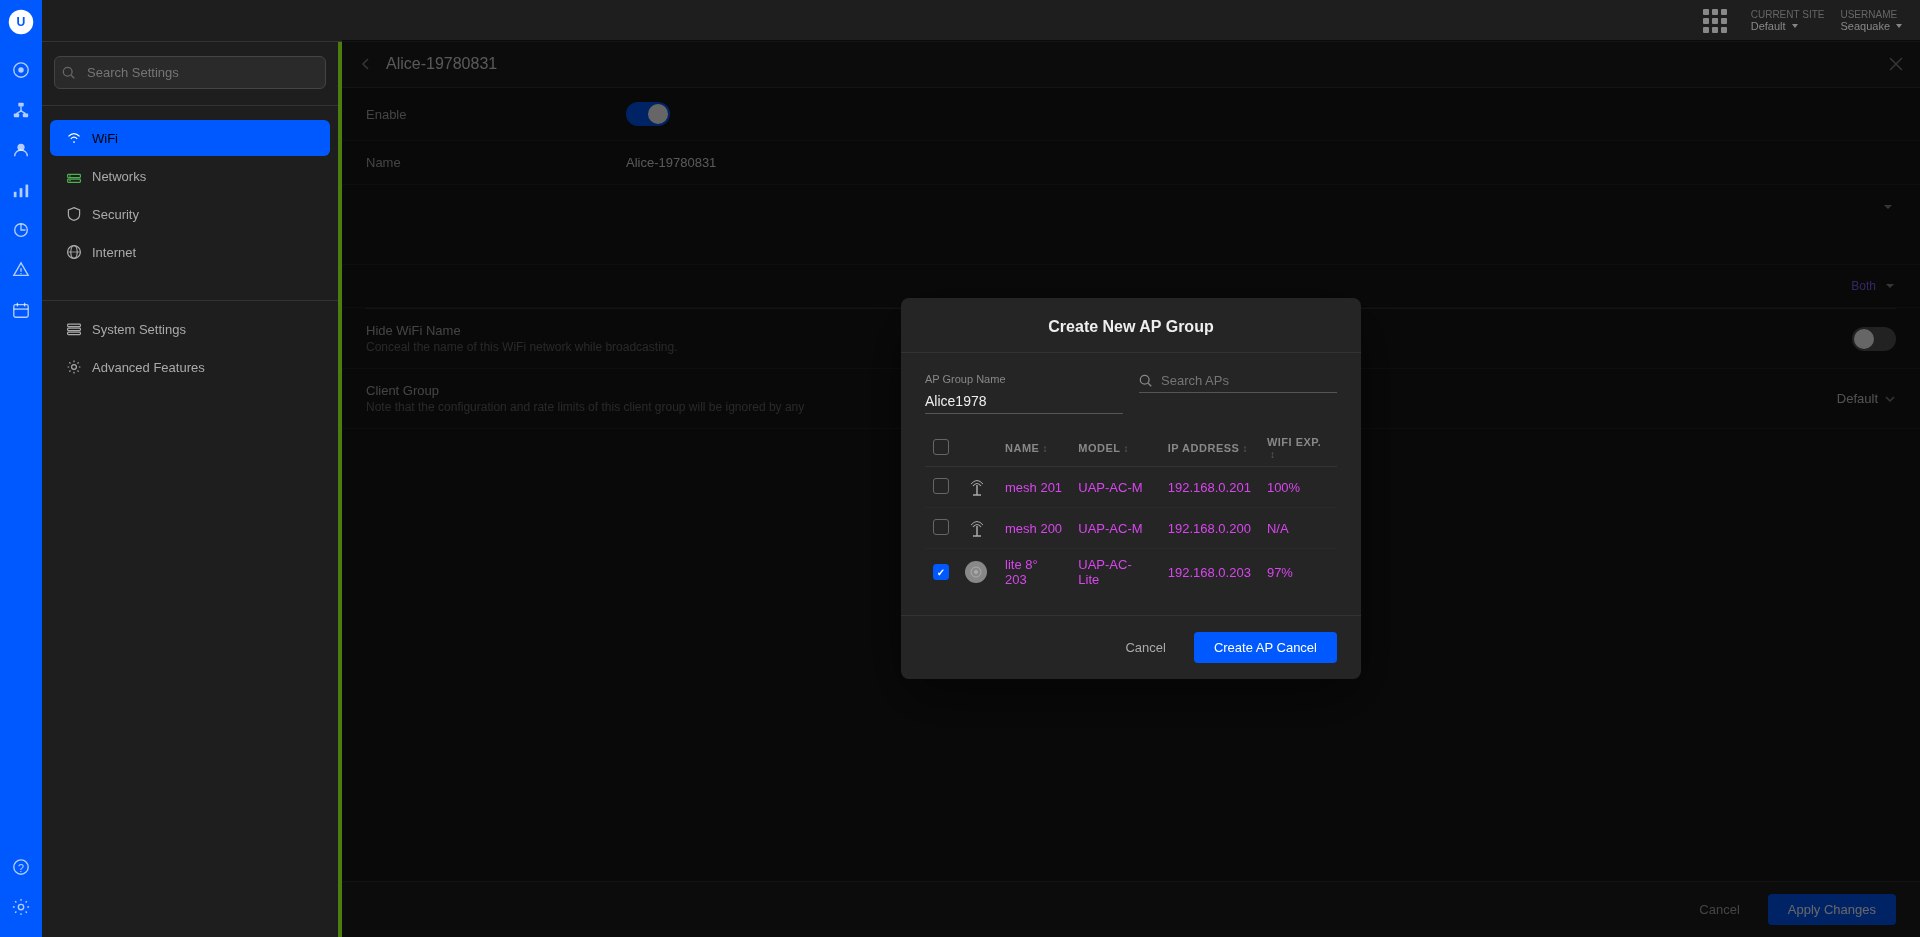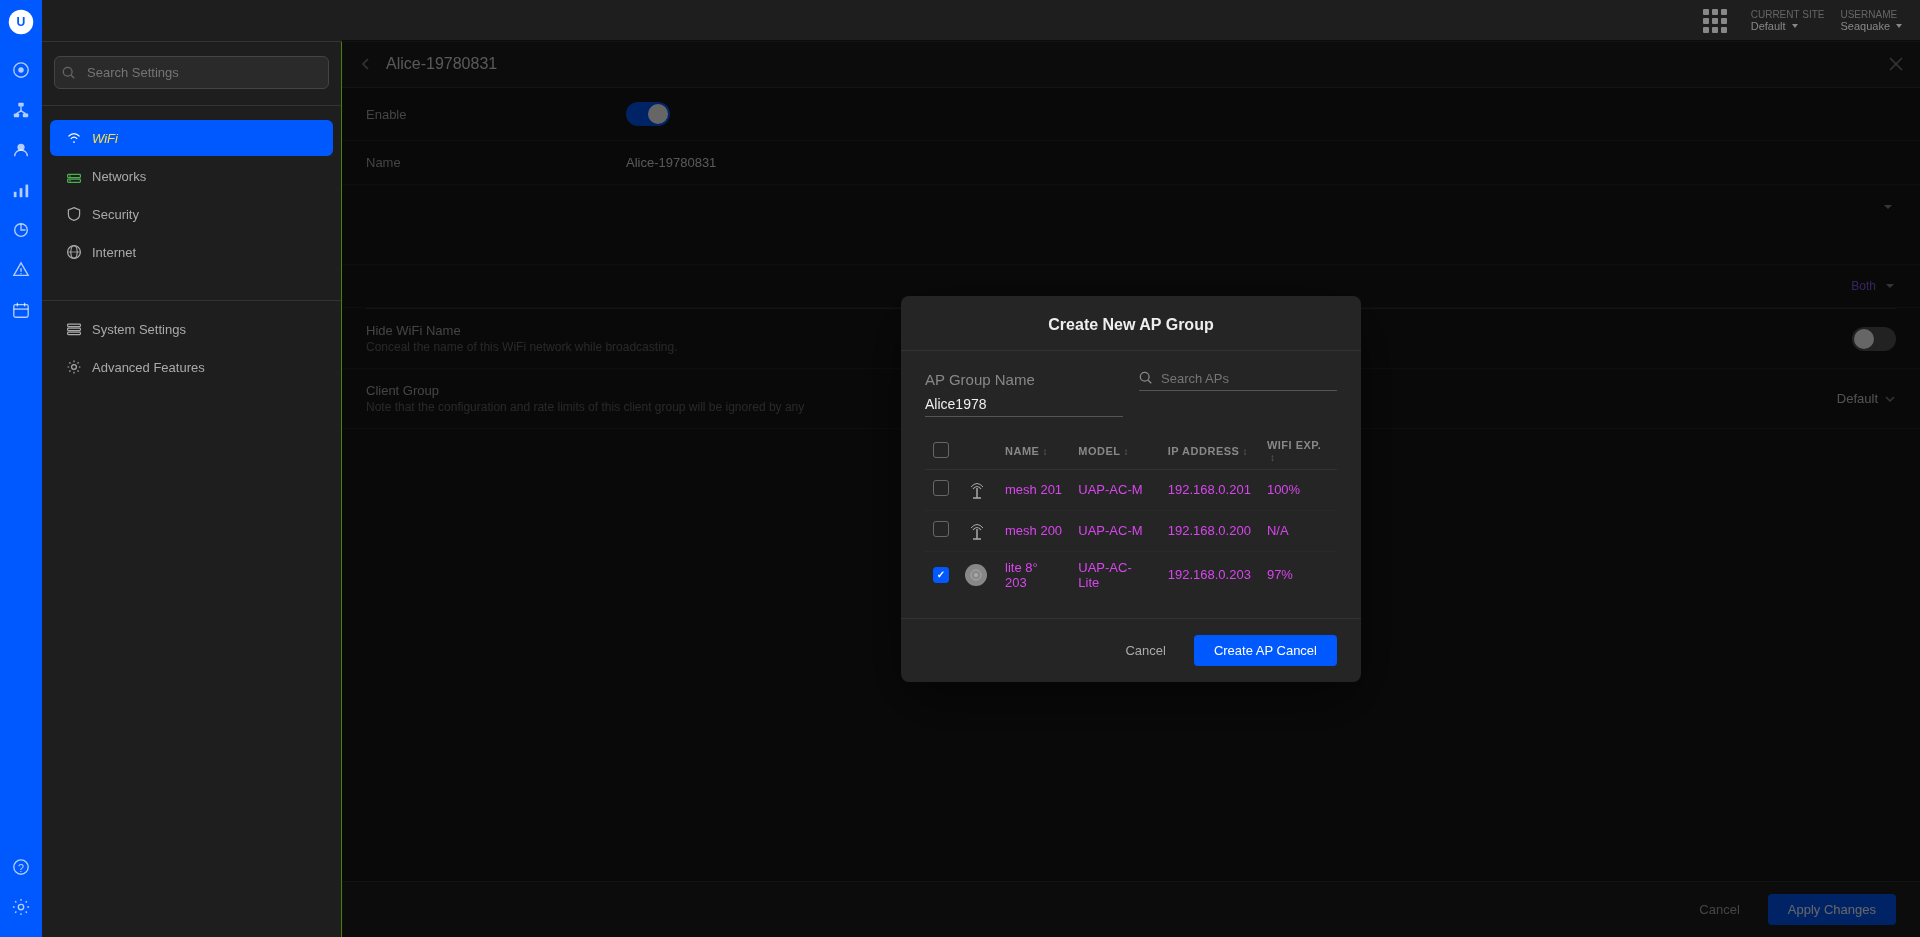--- a/index.html
+++ b/index.html
@@ -31,21 +31,21 @@
       cursor: pointer;
       color: rgba(255,255,255,0.7);
       margin-bottom: 4px;
     }
     .app-bar-icon svg { width: 18px; height: 18px; fill: currentColor; }
 
     
     .sidebar {
       width: 300px;
       background: #1e1e1e;
-      border-right: 1px solid #4d7c0f;
+      border-right: 4px solid #4d7c0f;
       display: flex;
       flex-direction: column;
       flex-shrink: 0;
     }
     .sidebar-search {
       padding: 16px 12px;
       border-bottom: 1px solid #333;
     }
     .sidebar-search input {
       width: 100%;
@@ -73,21 +73,21 @@
     .sidebar-item {
       display: flex;
       align-items: center;
       padding: 10px 16px;
       cursor: pointer;
       border-radius: 6px;
       margin: 2px 8px;
       color: #aaa;
       gap: 10px;
     }
-    .sidebar-item.active { background: #0059ff; color: #fde047; font-style: italic; }
+    .sidebar-item.active { background: #0059ff; color: #000000; }
     .sidebar-item svg { width: 16px; height: 16px; fill: currentColor; flex-shrink: 0; }
     .sidebar-section {
       margin-top: 16px;
       padding-top: 8px;
       border-top: 1px solid #333;
     }
     .sidebar-section-item {
       display: flex;
       align-items: center;
       padding: 10px 16px;
@@ -251,21 +251,21 @@
       gap: 12px;
     }
 
     
     .modal-form-row {
       display: flex;
       gap: 16px;
       margin-bottom: 16px;
     }
     .modal-form-group { flex: 1; }
-    .modal-form-group label { font-size: 15px; color: #888; display: block; margin-bottom: 4px; }
+    .modal-form-group label { font-size: 11px; color: #888; display: block; margin-bottom: 4px; }
     .modal-input {
       width: 100%;
       background: transparent;
       border: none;
       border-bottom: 1px solid #555;
       color: #eee;
       font-size: 14px;
       padding: 4px 0;
       outline: none;
     }

